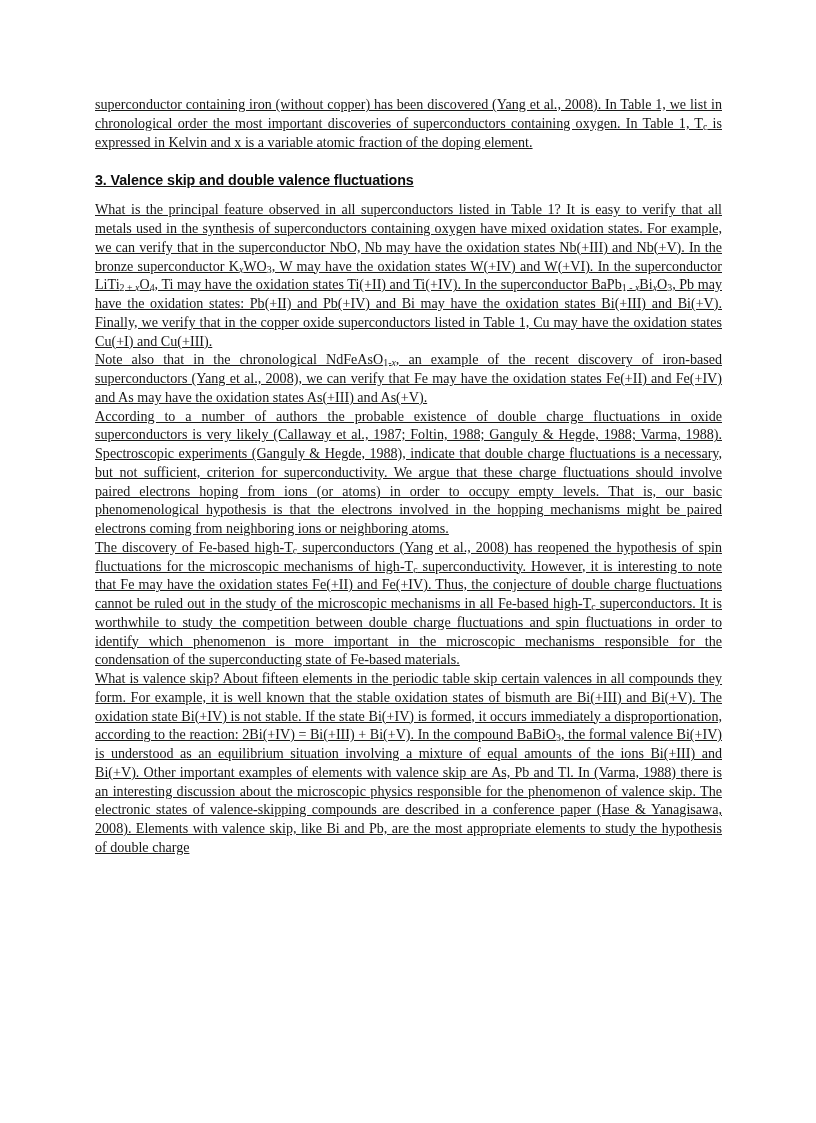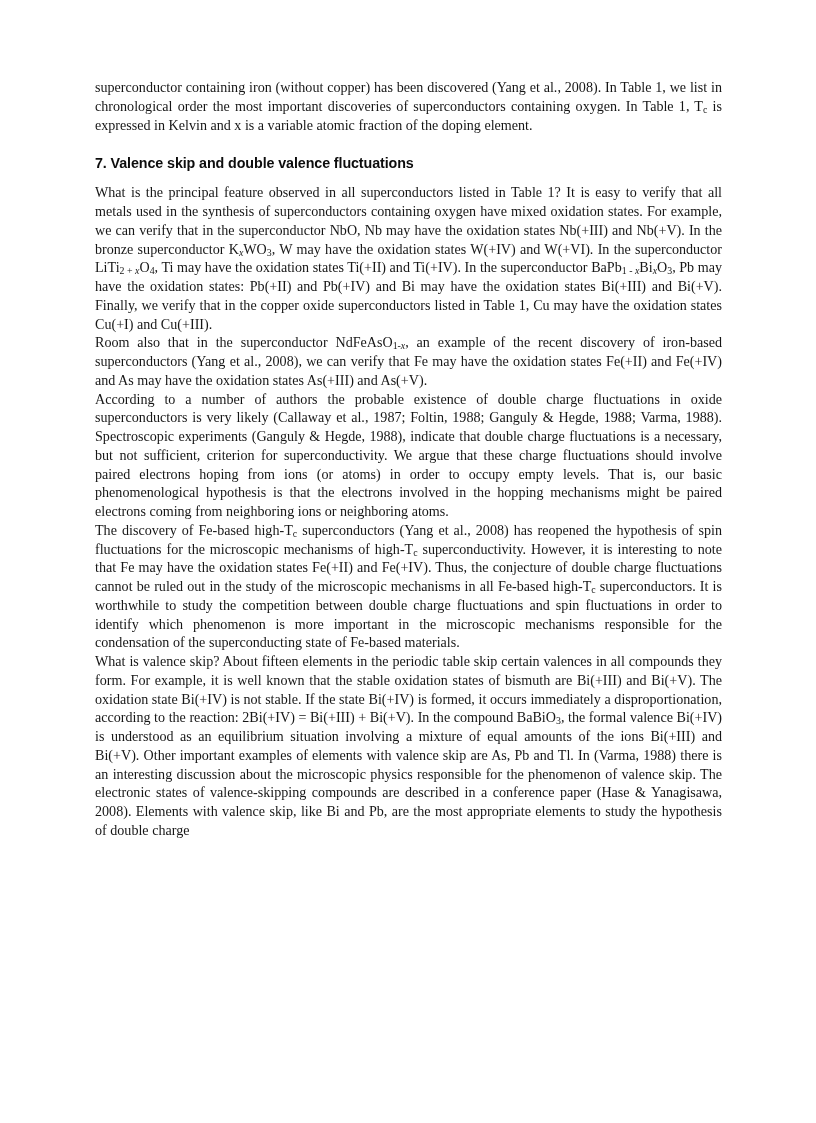--- a/index.html
+++ b/index.html
@@ -50,20 +50,22 @@
     letter-spacing: 0.01em;
     white-space: nowrap;
   }
   .running-head .rh-page {
     font-size: 12.4px;
     font-weight: 400;
   }
 
   
   .body-block {
+    margin-top: 17px;
+    text-decoration: underline;
   }
 
   p.para {
     margin: 0;
     font-size: 14.1px;
     line-height: 18.75px;
     text-align: justify;
     text-justify: inter-word;
     hyphens: none;
     color: #161616;
@@ -94,25 +96,25 @@
 
 <div class="page">
 
   <div class="content">
 
 
     <div class="body-block">
 
       <p class="para"><span>superconductor containing iron (without copper) has been discovered (Yang et al., 2008). In Table 1, we list in chronological order the most important discoveries of superconductors containing oxygen. In Table 1, T</span><sub>c</sub><span> is expressed in Kelvin and x is a variable atomic fraction of the doping element.</span></p>
 
-      <h2 class="section-heading">7. Valence skip and double valence fluctuations</h2>
+      <h2 class="section-heading">3. Valence skip and double valence fluctuations</h2>
 
       <p class="para"><span>What is the principal feature observed in all superconductors listed in Table 1? It is easy to verify that all metals used in the synthesis of superconductors containing oxygen have mixed oxidation states. For example, we can verify that in the superconductor NbO, Nb may have the oxidation states Nb(+III) and Nb(+V). In the bronze superconductor K</span><sub class="ital">x</sub><span>WO</span><sub>3</sub><span>, W may have the oxidation states W(+IV) and W(+VI). In the superconductor LiTi</span><sub>2 + </sub><sub class="ital">x</sub><span>O</span><sub>4</sub><span>, Ti may have the oxidation states Ti(+II) and Ti(+IV). In the superconductor BaPb</span><sub>1 - </sub><sub class="ital">x</sub><span>Bi</span><sub class="ital">x</sub><span>O</span><sub>3</sub><span>, Pb may have the oxidation states: Pb(+II) and Pb(+IV) and Bi may have the oxidation states Bi(+III) and Bi(+V). Finally, we verify that in the copper oxide superconductors listed in Table 1, Cu may have the oxidation states Cu(+I) and Cu(+III).</span></p>
 
-      <p class="para"><span>Room also that in the superconductor NdFeAsO</span><sub>1-</sub><sub class="ital">x</sub><span>, an example of the recent discovery of iron-based superconductors (Yang et al., 2008), we can verify that Fe may have the oxidation states Fe(+II) and Fe(+IV) and As may have the oxidation states As(+III) and As(+V).</span></p>
+      <p class="para"><span>Note also that in the chronological NdFeAsO</span><sub>1-</sub><sub class="ital">x</sub><span>, an example of the recent discovery of iron-based superconductors (Yang et al., 2008), we can verify that Fe may have the oxidation states Fe(+II) and Fe(+IV) and As may have the oxidation states As(+III) and As(+V).</span></p>
 
       <p class="para">According to a number of authors the probable existence of double charge fluctuations in oxide superconductors is very likely (Callaway et al., 1987; Foltin, 1988; Ganguly &amp; Hegde, 1988; Varma, 1988). Spectroscopic experiments (Ganguly &amp; Hegde, 1988), indicate that double charge fluctuations is a necessary, but not sufficient, criterion for superconductivity. We argue that these charge fluctuations should involve paired electrons hoping from ions (or atoms) in order to occupy empty levels. That is, our basic phenomenological hypothesis is that the electrons involved in the hopping mechanisms might be paired electrons coming from neighboring ions or neighboring atoms.</p>
 
       <p class="para"><span>The discovery of Fe-based high-T</span><sub>c</sub><span> superconductors (Yang et al., 2008) has reopened the hypothesis of spin fluctuations for the microscopic mechanisms of high-T</span><sub>c</sub><span> superconductivity. However, it is interesting to note that Fe may have the oxidation states Fe(+II) and Fe(+IV). Thus, the conjecture of double charge fluctuations cannot be ruled out in the study of the microscopic mechanisms in all Fe-based high-T</span><sub>c</sub><span> superconductors. It is worthwhile to study the competition between double charge fluctuations and spin fluctuations in order to identify which phenomenon is more important in the microscopic mechanisms responsible for the condensation of the superconducting state of Fe-based materials.</span></p>
 
       <p class="para"><span>What is valence skip? About fifteen elements in the periodic table skip certain valences in all compounds they form. For example, it is well known that the stable oxidation states of bismuth are Bi(+III) and Bi(+V). The oxidation state Bi(+IV) is not stable. If the state Bi(+IV) is formed, it occurs immediately a disproportionation, according to the reaction: 2Bi(+IV) = Bi(+III) + Bi(+V). In the compound BaBiO</span><sub>3</sub><span>, the formal valence Bi(+IV) is understood as an equilibrium situation involving a mixture of equal amounts of the ions Bi(+III) and Bi(+V). Other important examples of elements with valence skip are As, Pb and Tl. In (Varma, 1988) there is an interesting discussion about the microscopic physics responsible for the phenomenon of valence skip. The electronic states of valence-skipping compounds are described in a conference paper (Hase &amp; Yanagisawa, 2008). Elements with valence skip, like Bi and Pb, are the most appropriate elements to study the hypothesis of double charge</span></p>
 
     </div>
   </div>
 </div>

